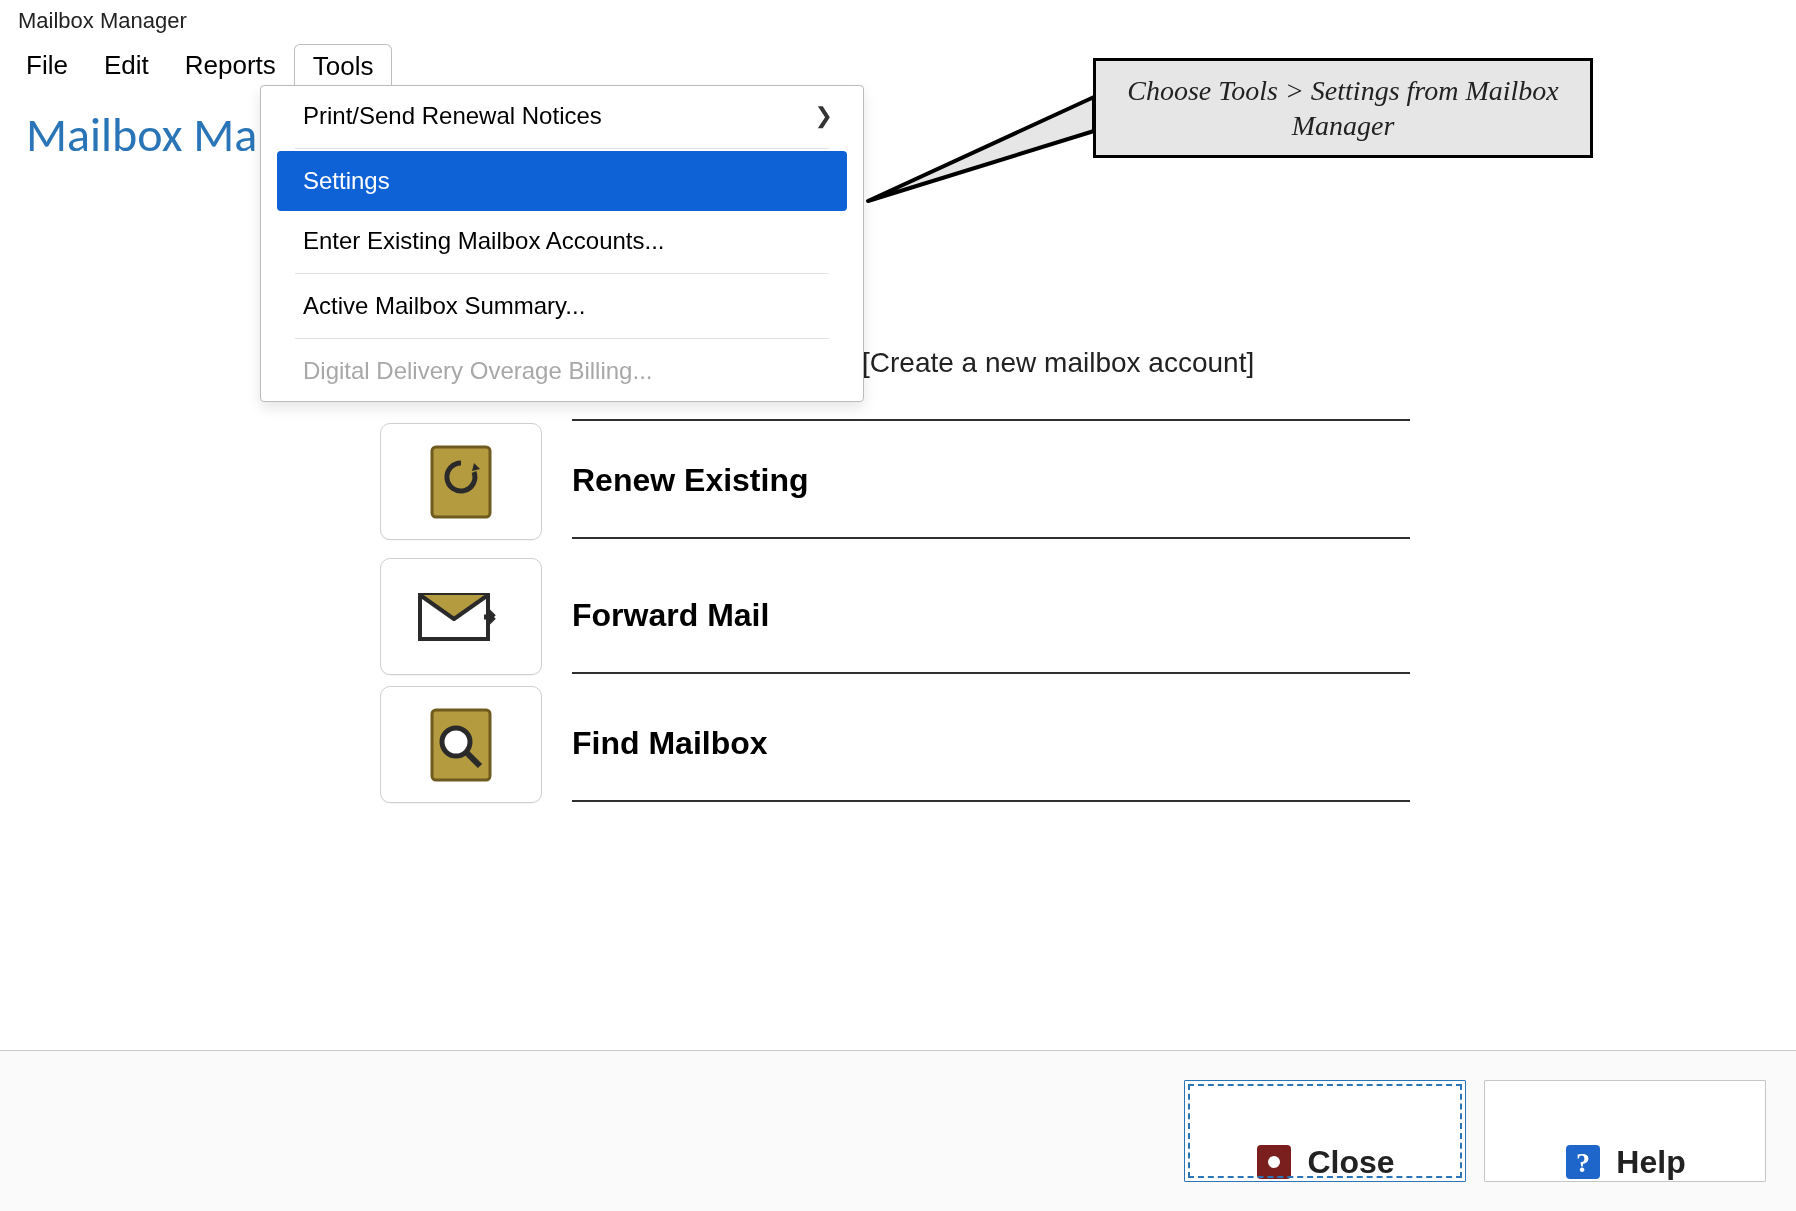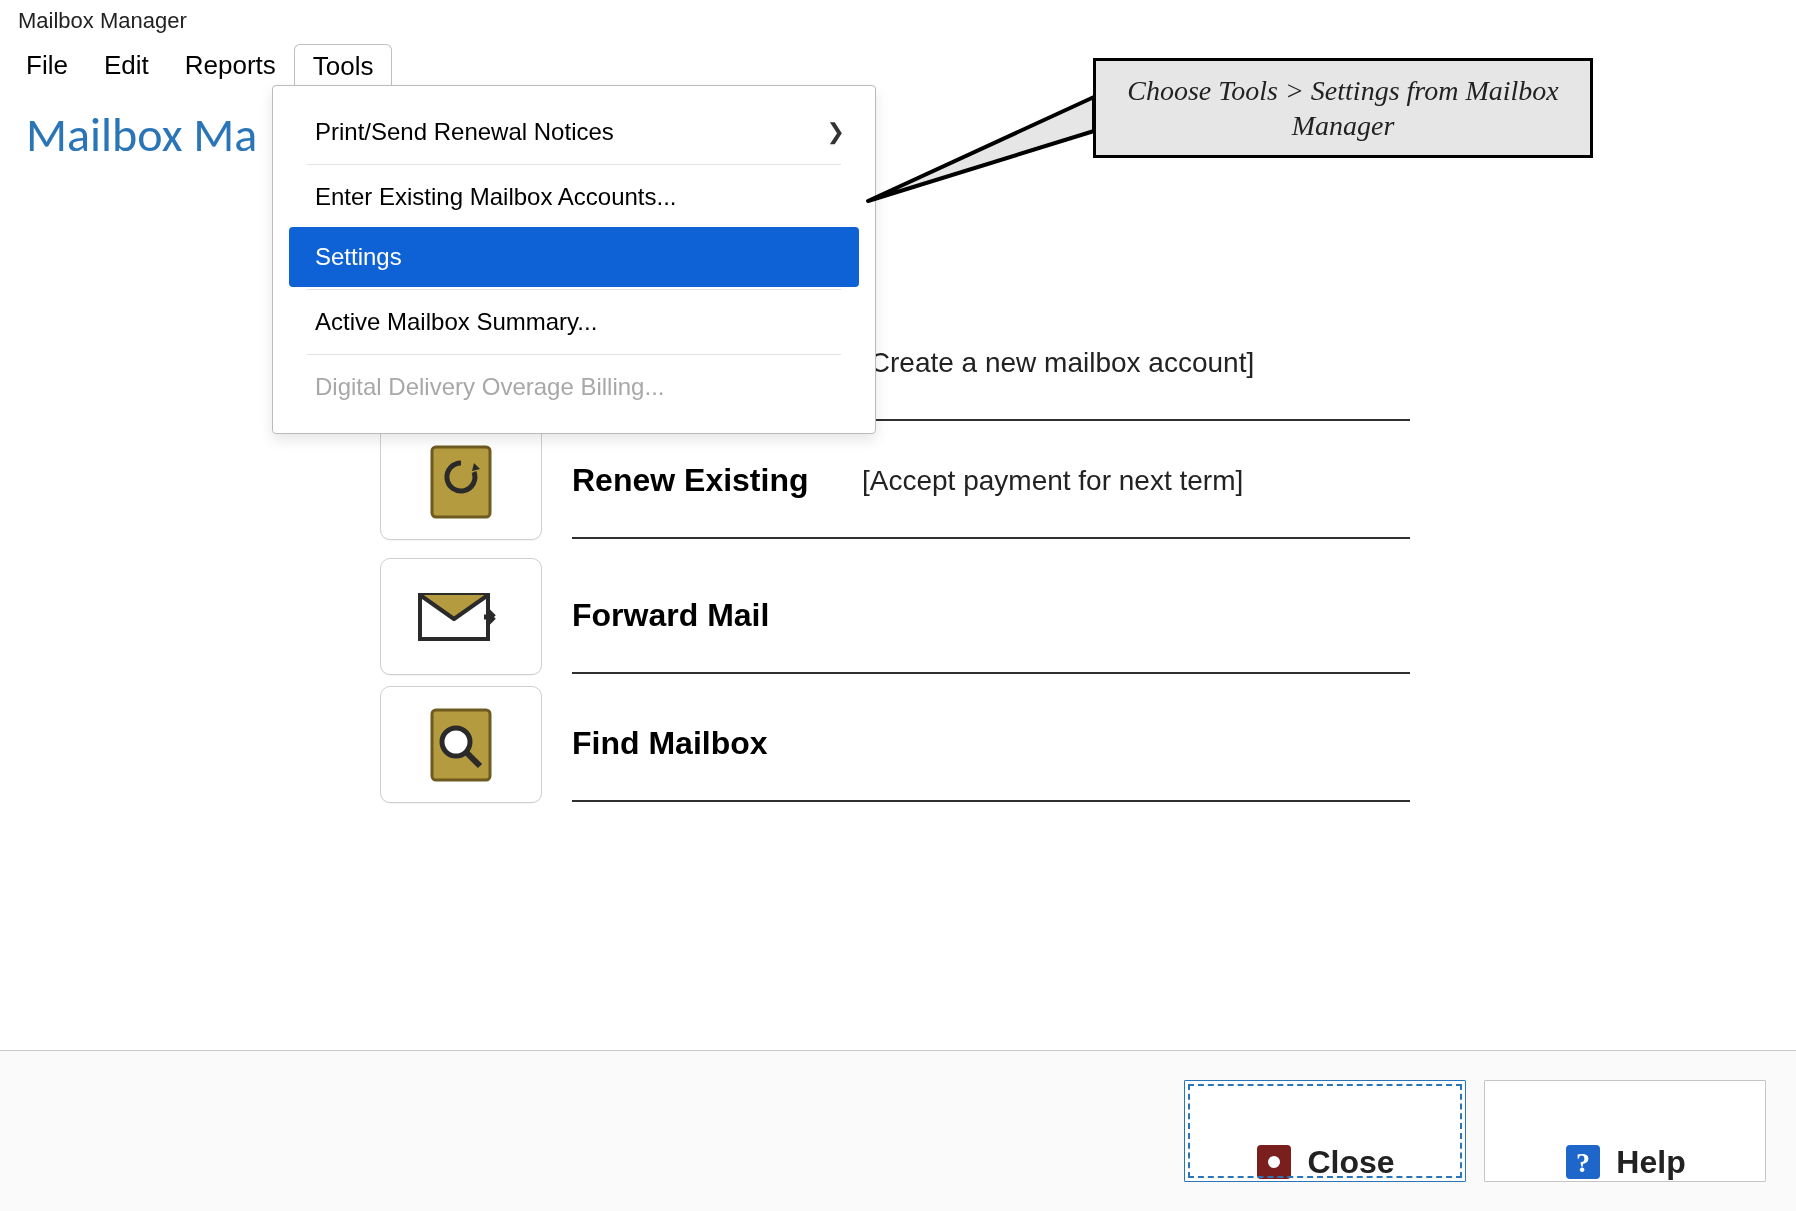--- a/index.html
+++ b/index.html
@@ -1,21 +1,21 @@
 <!DOCTYPE html>
 <html><head>
 <meta charset="utf-8">
 <style>
 html,body{margin:0;padding:0;width:1796px;height:1211px;font-family:"Segoe UI","Helvetica Neue",sans-serif;background:#fff;color:#000;overflow:hidden}
 .window-title{padding:8px 18px 2px;font-size:22px;font-weight:400;color:#222}
 .menubar{display:flex;gap:0;padding:0 8px;font-size:26px;margin-top:8px}
 .menubar .mi{padding:6px 18px;cursor:pointer}
 .menubar .mi.active{background:#fff;border:1px solid rgba(0,0,0,.25);border-bottom-color:#fff;border-radius:6px 6px 0 0;box-shadow:0 2px 0 #fff}
 .page-title{position:absolute;left:26px;top:105px;font-size:48px;color:#2a75b7;font-family:"Calibri","Segoe UI",sans-serif}
-.dropdown{position:absolute;left:272px;top:85px;width:590px;background:#fff;border:1px solid #bbb;border-radius:4px;box-shadow:0 6px 14px rgba(0,0,0,.1);padding:16px 6px;z-index:5}
+.dropdown{position:absolute;left:260px;top:85px;width:590px;background:#fff;border:1px solid #bbb;border-radius:4px;box-shadow:0 6px 14px rgba(0,0,0,.1);padding:0 6px;z-index:5}
 .dropdown .mrow{height:60px;display:flex;align-items:center;padding:0 36px;font-size:24px;cursor:pointer;position:relative}
 .dropdown .mrow .caret{position:absolute;right:24px;font-size:22px;color:#333}
 .dropdown .mrow.sel{background:#0f62d6;color:#fff;border-radius:4px;margin:0 10px;padding:0 26px}
 .dropdown .mrow.disabled{color:#a8a8a8;cursor:default}
 .dropdown .sep{height:1px;background:#e2e2e2;margin:2px 28px}
 .action-row{position:absolute;left:380px;display:flex;align-items:center;width:1030px}
 .icon-btn{width:160px;height:115px;border:1px solid #cfcfcf;border-radius:10px;background:#fff;display:flex;align-items:center;justify-content:center;box-shadow:0 1px 0 rgba(0,0,0,.04)}
 .row-text{margin-left:30px;flex:1;display:flex;align-items:center;border-bottom:2px solid #303030;height:115px;box-sizing:border-box}
 .row-title{font-weight:700;font-size:32px;min-width:290px}
 .row-desc{font-size:28px;color:#222}
@@ -47,25 +47,25 @@
 </div>
 
 <div class="page-title">Mailbox Ma</div>
 
 <div class="dropdown">
   <div class="mrow">
     <span>Print/Send Renewal Notices</span>
     <span class="caret">❯</span>
   </div>
   <div class="sep"></div>
+  <div class="mrow sel">
+    <span>Settings</span>
+  </div>
   <div class="mrow">
     <span>Enter Existing Mailbox Accounts...</span>
-  </div>
-  <div class="mrow sel">
-    <span>Settings</span>
   </div>
   <div class="sep"></div>
   <div class="mrow">
     <span>Active Mailbox Summary...</span>
   </div>
   <div class="sep"></div>
   <div class="mrow disabled">
     <span>Digital Delivery Overage Billing...</span>
   </div>
 </div>
@@ -83,21 +83,20 @@
     <span>
       <svg width="70" height="78" viewBox="0 0 70 78">
           <rect x="6" y="4" width="58" height="70" rx="4" fill="#b59b3f" stroke="#6f5b20" stroke-width="3"></rect>
           <path d="M35 20a14 14 0 1 0 13 9" fill="none" stroke="#2a2a2a" stroke-width="5"></path>
           <path d="M48 20l6 6-8 2z" fill="#2a2a2a"></path>
         </svg>
     </span>
   </div>
   <div class="row-text">
     <span class="row-title">Renew Existing</span>
-    <span class="row-desc">[Accept payment for next term]</span>
   </div>
 </div>
 
 <div class="action-row row3">
   <div class="icon-btn">
     <span>
       <svg width="90" height="60" viewBox="0 0 90 60">
           <rect x="4" y="8" width="68" height="44" fill="#fff" stroke="#2a2a2a" stroke-width="4"></rect>
           <path d="M4 8l34 24L72 8" fill="#b59b3f" stroke="#2a2a2a" stroke-width="4" stroke-linejoin="round"></path>
           <path d="M68 30h10m0 0l-6-6m6 6l-6 6" stroke="#2a2a2a" stroke-width="5" fill="none"></path>

